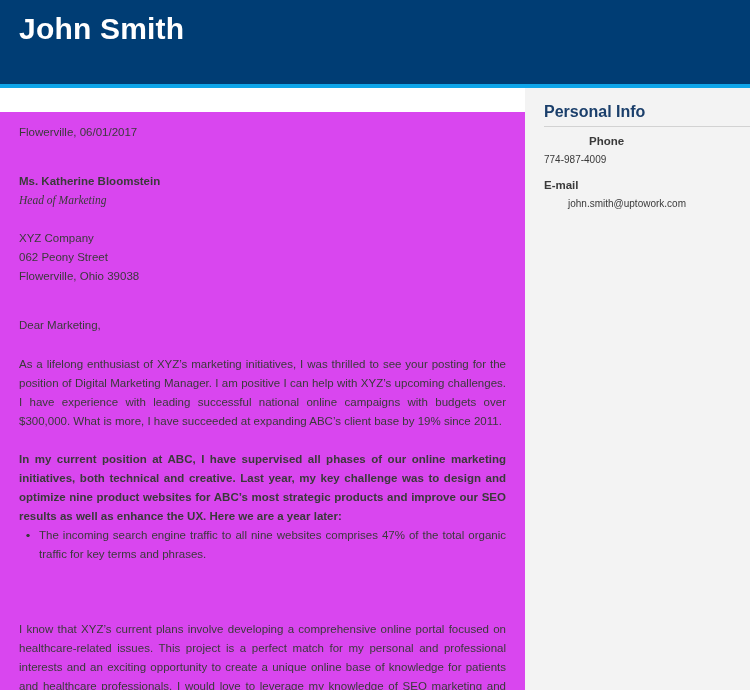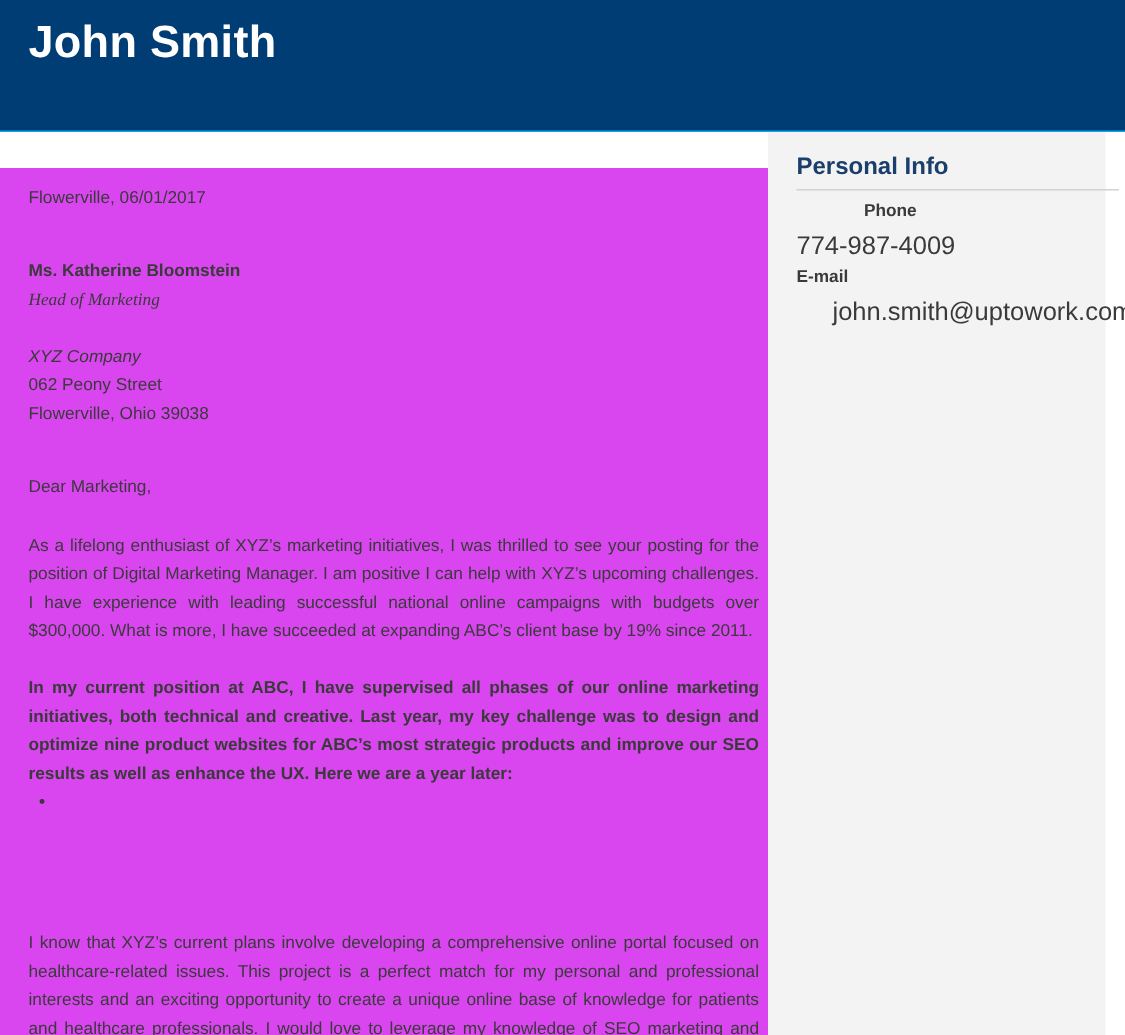--- a/index.html
+++ b/index.html
@@ -2,38 +2,38 @@
 <html><head>
   <meta charset="utf-8">
   <style>
     * { margin: 0; padding: 0; box-sizing: border-box; }
     html, body { width: 750px; height: 690px; overflow: hidden; background: #ffffff; }
     body { font-family: "Liberation Sans", sans-serif; color: #3a3a3a; }
 
     .header {
       position: absolute; left: 0; top: 0; width: 750px; height: 88px;
       background: #003d74;
-      border-bottom: 1px solid #0ea5e9;
+      border-bottom: 4px solid #0ea5e9;
     }
     .header .name {
       position: absolute; left: 19px; top: 12px;
       font-size: 30px; font-weight: bold; color: #ffffff; letter-spacing: 0.2px;
     }
     .header .title {
       position: absolute; left: 19px; top: 54px;
       font-size: 17px; color: #e8eef5;
     }
 
     .main {
       position: absolute; left: 0; top: 88px; width: 525px; height: 602px;
       background: #d946ef;
       margin-top: 24px;
     }
     .sidebar {
-      position: absolute; left: 512px; top: 88px; width: 225px; height: 602px;
+      position: absolute; left: 525px; top: 88px; width: 225px; height: 602px;
       background: #f3f3f3;
     }
 
     .line { position: absolute; left: 19px; font-size: 11.5px; color: #3a3a3a; white-space: nowrap; }
     .bold { font-weight: bold; }
     .italic { font-style: italic; }
 
     .para {
       position: absolute; left: 19px; width: 487px;
       font-size: 11.5px; line-height: 19px; color: #3a3a3a;
@@ -47,51 +47,52 @@
     .bullets li .dot {
       position: absolute; left: 7px; top: 0; font-size: 11.5px;
     }
 
     .sb-title {
       position: absolute; left: 19px; top: 15px; width: 215px;
       font-size: 16px; font-weight: bold; color: #1b3f6b;
       padding-bottom: 5px; border-bottom: 1px solid #d2d2d2;
     }
     .sb-label { position: absolute; left: 19px; font-size: 11.5px; font-weight: bold; color: #3a3a3a; }
-    .sb-value { position: absolute; left: 19px; font-size: 17px; color: #3a3a3a; }
+    .sb-value { position: absolute; left: 19px; font-size: 10px; color: #3a3a3a; }
   </style>
 </head>
 <body>
 
 <div class="header">
   <div class="name">John Smith</div>
 </div>
 
 <div class="main">
   <div class="line" style="top:14px;">Flowerville, 06/01/2017</div>
 
   <div class="line bold" style="top:63px;">Ms. Katherine Bloomstein</div>
   <div class="line italic" style="top:82px;font-family:Liberation Serif, serif;">Head of Marketing</div>
 
-  <div class="line" style="top:120px;font-style:italic;">XYZ Company</div>
+  <div class="line" style="top:120px;">XYZ Company</div>
   <div class="line" style="top:139px;">062 Peony Street</div>
   <div class="line" style="top:158px;">Flowerville, Ohio 39038</div>
 
   <div class="line" style="top:207px;">Dear Marketing,</div>
 
   <p class="para" style="top:243px;">As a lifelong enthusiast of XYZ’s marketing initiatives, I was thrilled to see your posting for the position of Digital Marketing Manager. I am positive I can help with XYZ’s upcoming challenges. I have experience with leading successful national online campaigns with budgets over $300,000. What is more, I have succeeded at expanding ABC’s client base by 19% since 2011.</p>
 
   <p class="para" style="top:338px;font-weight:bold;">In my current position at ABC, I have supervised all phases of our online marketing initiatives, both technical and creative. Last year, my key challenge was to design and optimize nine product websites for ABC’s most strategic products and improve our SEO results as well as enhance the UX. Here we are a year later:</p>
 
   <ul class="bullets" style="top:414px;">
     <li>
       <span class="dot">•</span>
     </li>
     <li>
       <span class="dot">•</span>
+      <span>The incoming search engine traffic to all nine websites comprises 47% of the total organic traffic for key terms and phrases.</span>
     </li>
   </ul>
 
   <p class="para" style="top:508px;">I know that XYZ’s current plans involve developing a comprehensive online portal focused on healthcare-related issues. This project is a perfect match for my personal and professional interests and an exciting opportunity to create a unique online base of knowledge for patients and healthcare professionals. I would love to leverage my knowledge of SEO marketing and online growth marketing to achieve groundbreaking results with this initiative.</p>
 </div>
 
 <div class="sidebar">
   <div class="sb-title">Personal Info</div>
   <div class="sb-label" style="top:47px;padding-left:45px;">Phone</div>
   <div class="sb-value" style="top:66px;">774-987-4009</div>

